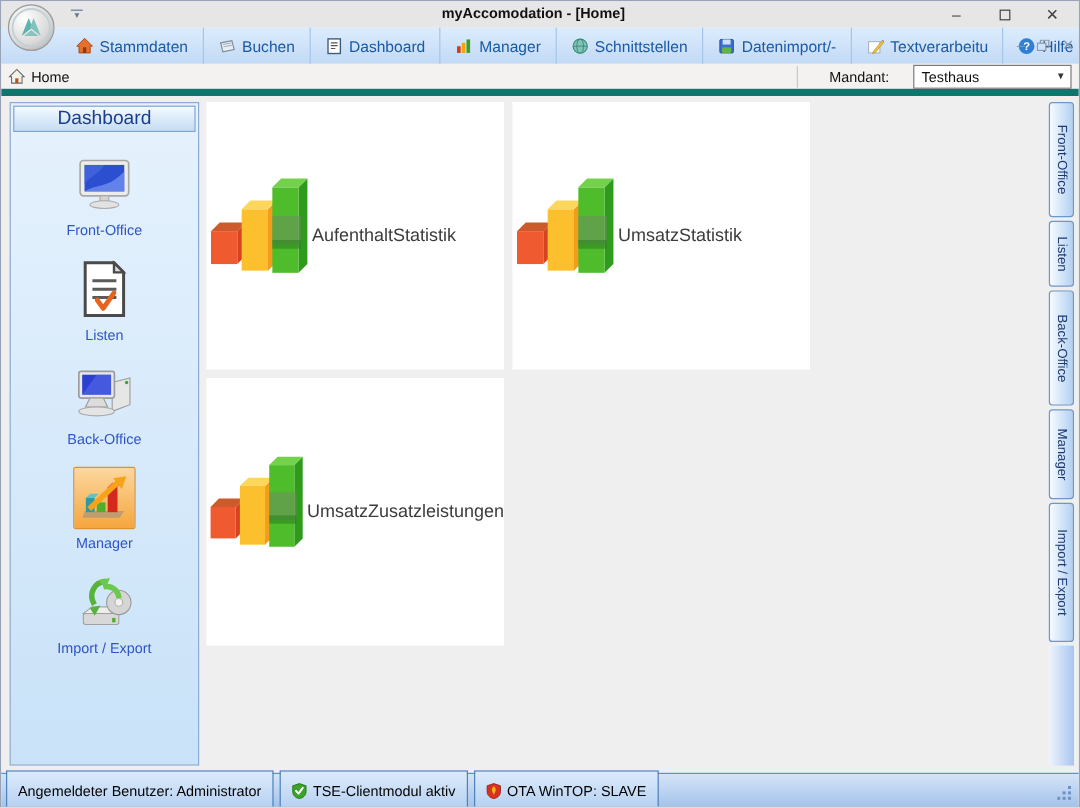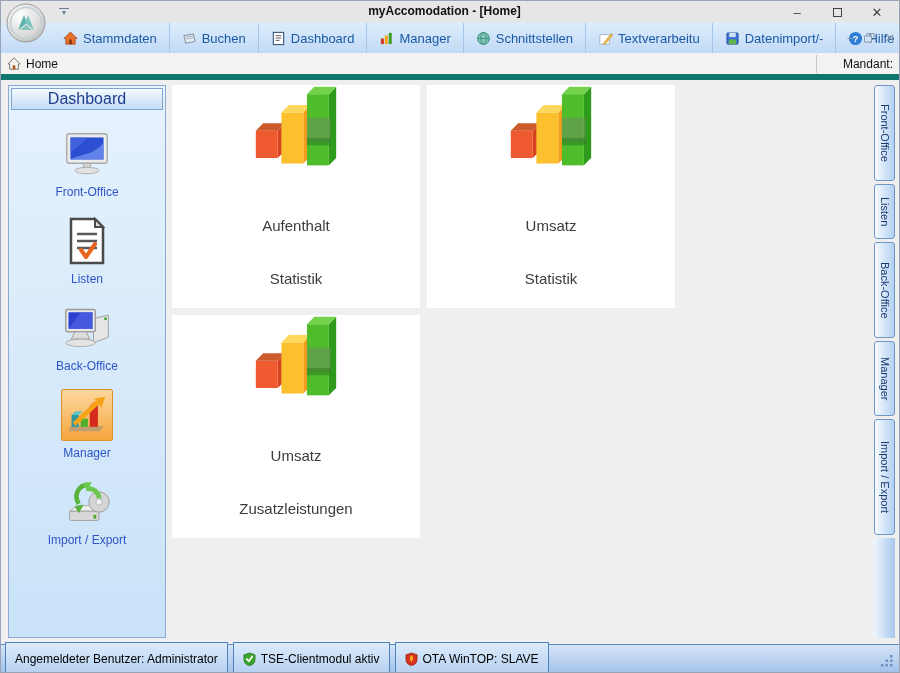--- a/index.html
+++ b/index.html
@@ -54,22 +54,22 @@
                padding:1px 0; cursor:default; }
   .sb-item { display:flex; flex-direction:column; align-items:center; gap:5px; margin-top:16px; cursor:pointer; }
   .sb-item .sb-label { font-size:12px; color:#2e55c8; }
   .sb-icon-wrap { width:52px; height:52px; display:flex; align-items:center; justify-content:center; }
   .sb-item.selected .sb-icon-wrap { background:linear-gradient(#fcd79f,#f6a63d);
                border:1px solid #dd9232; border-radius:2px; }
 
   
   .content { margin-left:6px; flex:1 1 auto; }
   .tile-grid { display:grid; grid-template-columns:248px 248px; grid-auto-rows:223px; gap:7px; }
-  .tile { background:#fff; display:flex; flex-direction:column; align-items:center;
-          justify-content:space-between; padding-bottom:16px; cursor:pointer; }
+  .tile { background:#fff; display:flex; flex-direction:row; align-items:center;
+          justify-content:flex-start; padding-bottom:0; cursor:pointer; }
   .tile-icon-3d { width:88px; height:84px; margin-bottom:16px; }
   .tile-icon-flag { width:62px; height:56px; margin-bottom:30px; }
   .tile-label { font-size:15px; color:#3c3c3c; line-height:26px; }
 
   
   .right-strip { width:28px; flex:0 0 auto; margin-left:auto; display:flex; flex-direction:column;
                  align-items:flex-start; padding:0 2px 0 3px; }
   .rtab { writing-mode:vertical-rl; width:21px; border:1px solid #6f96c6; border-radius:3px;
           background:linear-gradient(90deg,#f7fbff,#b2d0f2); color:#1b3a70; font-size:11px;
           display:flex; align-items:center; justify-content:center; margin-bottom:3px; cursor:pointer; }
@@ -182,33 +182,33 @@
     <div class="ribbon-item">
       <svg width="15" height="15" viewBox="0 0 16 16">
         <circle cx="8" cy="8" r="6.3" fill="#7fc4b5" stroke="#3a8a7a" stroke-width="1"></circle>
         <ellipse cx="8" cy="8" rx="3" ry="6.3" fill="none" stroke="#3a8a7a" stroke-width="0.8"></ellipse>
         <line x1="1.7" y1="8" x2="14.3" y2="8" stroke="#3a8a7a" stroke-width="0.8"></line>
       </svg>
       <span>Schnittstellen</span>
     </div>
     <div class="ribbon-item">
       <svg width="15" height="15" viewBox="0 0 16 16">
+        <rect x="2" y="2" width="12" height="12" rx="1" fill="#3a6fd8" stroke="#23458c" stroke-width="0.8"></rect>
+        <rect x="4.5" y="2" width="7" height="4.5" fill="#cfe0f5"></rect>
+        <rect x="4" y="9" width="8" height="5" fill="#5fb54a"></rect>
+      </svg>
+      <span>Datenimport/-</span>
+    </div>
+    <div class="ribbon-item">
+      <svg width="15" height="15" viewBox="0 0 16 16">
         <rect x="2" y="4" width="10" height="10" fill="#fff" stroke="#9aa7b5" stroke-width="0.8"></rect>
         <polygon points="6,13 14,3 15.5,4.5 8,13.5 5.5,14.5" fill="#f5c23c" stroke="#b4882a" stroke-width="0.6"></polygon>
         <polygon points="14,3 15.5,4.5 15,2.8" fill="#555"></polygon>
       </svg>
       <span>Textverarbeitu</span>
-    </div>
-    <div class="ribbon-item">
-      <svg width="15" height="15" viewBox="0 0 16 16">
-        <rect x="2" y="2" width="12" height="12" rx="1" fill="#3a6fd8" stroke="#23458c" stroke-width="0.8"></rect>
-        <rect x="4.5" y="2" width="7" height="4.5" fill="#cfe0f5"></rect>
-        <rect x="4" y="9" width="8" height="5" fill="#5fb54a"></rect>
-      </svg>
-      <span>Datenimport/-</span>
     </div>
     <div class="ribbon-item">
       <svg width="15" height="15" viewBox="0 0 16 16">
         <circle cx="8" cy="8" r="7" fill="#2f7fd6"></circle>
         <text x="8" y="11.5" text-anchor="middle" font-size="10" font-weight="bold" fill="#fff">?</text>
       </svg>
       <span>Hilfe</span>
     </div>
 
     <div class="mdi-btns">
@@ -227,20 +227,24 @@
     <div class="crumb-home">
       <svg width="14" height="14" viewBox="0 0 16 16">
         <polygon points="8,1 15,8 13,8 13,14 3,14 3,8 1,8" fill="#f4f0ea" stroke="#6b6b6b" stroke-width="1"></polygon>
         <rect x="6.5" y="9.5" width="3" height="4.5" fill="#b5541e"></rect>
       </svg>
       <span>Home</span>
     </div>
     <div class="mandant">
       <div class="mandant-sep"></div>
       <span>Mandant:</span>
+      <div class="mandant-select">
+        <span>Testhaus</span>
+        <span class="mandant-caret">▼</span>
+      </div>
     </div>
   </div>
 
   <div class="main">
 
     <div class="sidebar">
       <div class="sb-header">Dashboard</div>
 
       <div class="sb-item">
         <div class="sb-icon-wrap">

